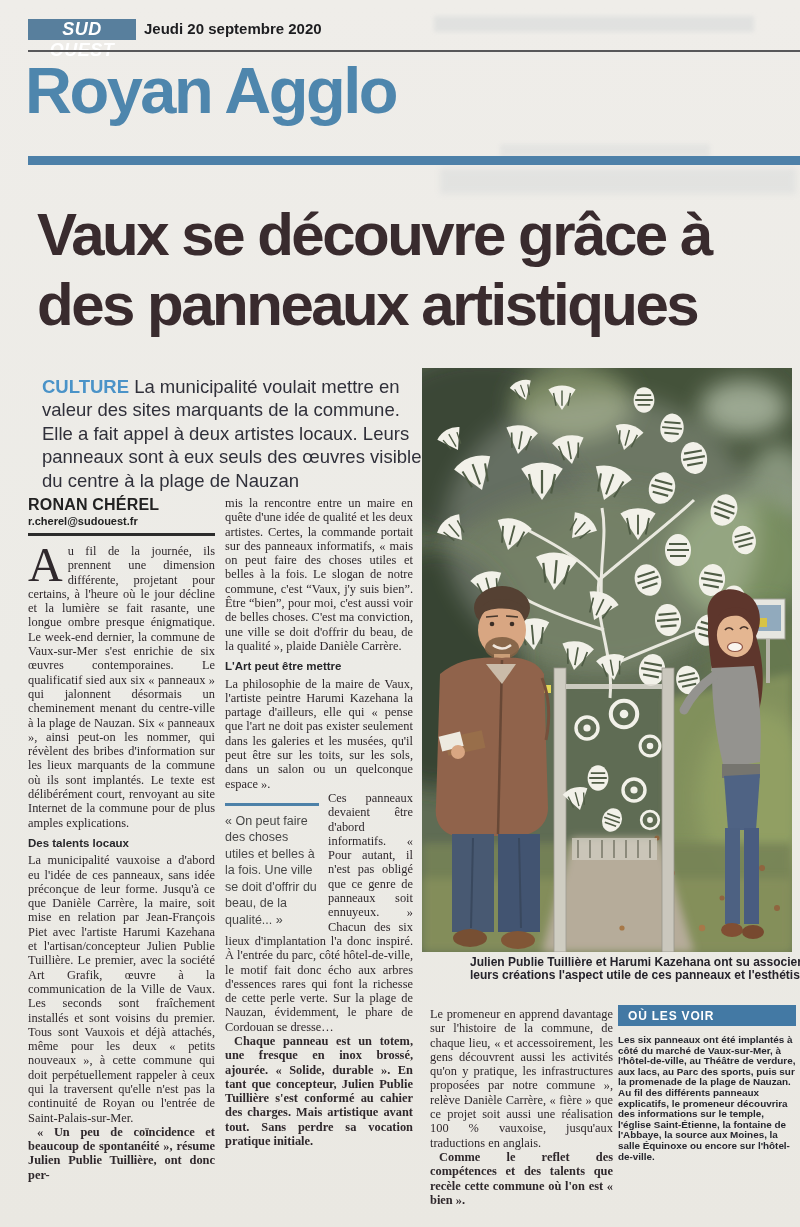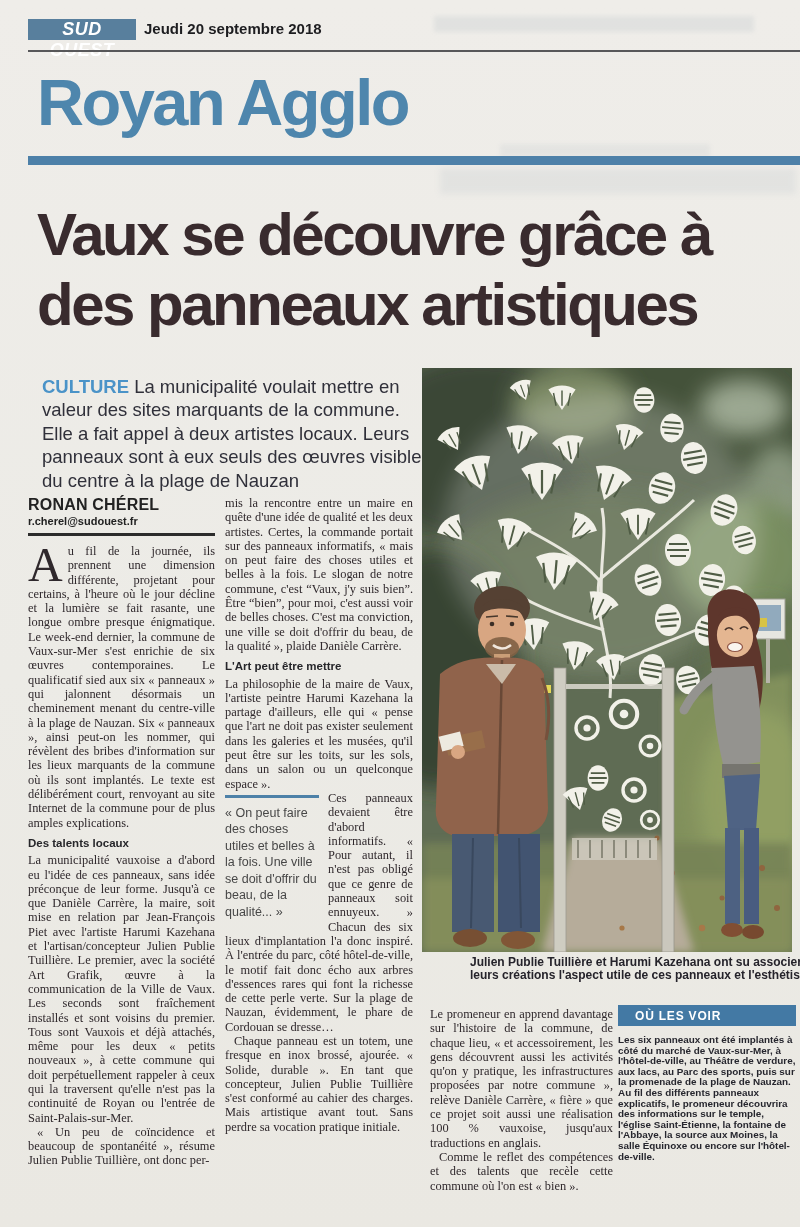--- a/index.html
+++ b/index.html
@@ -11,71 +11,71 @@
             color:#fff;font-weight:bold;font-style:italic;font-size:18px;line-height:21px;
             text-align:center;letter-spacing:.5px;}
   .issue-date{position:absolute;left:144px;top:20px;font-size:15px;font-weight:bold;color:#1d1d20;}
   .top-rule{position:absolute;left:28px;right:0;top:50px;height:2px;background:#58585a;}
   
   .ghost{position:absolute;background:#8fa0ad;pointer-events:none;}
   .g1{left:434px;top:16px;width:320px;height:16px;opacity:.14;filter:blur(2px);}
   .g2{left:440px;top:168px;width:356px;height:26px;opacity:.12;filter:blur(3px);}
   .g3{left:500px;top:144px;width:210px;height:14px;opacity:.10;filter:blur(2px);}
   
-  .section-title{position:absolute;left:25px;top:58px;margin:12px;font-size:65px;font-weight:bold;
+  .section-title{position:absolute;left:25px;top:58px;margin:0;font-size:65px;font-weight:bold;
                  color:#4e86ad;letter-spacing:-2.5px;line-height:1;}
   .section-rule{position:absolute;left:28px;right:0;top:156px;height:9px;background:#4d80a8;}
   
   .headline{position:absolute;left:25px;top:188px;margin:12px;width:770px;font-size:60px;
             line-height:70px;font-weight:bold;color:#392b2e;letter-spacing:-2.5px;}
   .standfirst{position:absolute;left:28px;top:361px;width:392px;margin:14px;font-size:18.5px;
               line-height:23.4px;color:#30303a;}
   .kicker{color:#4a93c8;font-weight:bold;}
   
   .byline{position:absolute;left:28px;top:496px;width:187px;}
   .byline-author{font-size:16px;font-weight:bold;color:#222;letter-spacing:.2px;}
   .byline-email{font-size:11px;font-weight:bold;color:#222;margin-top:1px;}
   .byline-rule{height:3px;background:#2c2c2c;margin-top:6px;}
   
   .col{position:absolute;font-family:"Liberation Serif",serif;font-size:12.4px;
        line-height:14.3px;color:#2f282c;text-align:justify;}
   .col1{left:28px;top:544px;width:187px;}
   .col2{left:225px;top:496px;width:188px;}
   .col3{left:430px;top:1007px;width:183px;}
   .col p{margin:0;}
-  .col p.ind{text-indent:9px;}
+  .col p.ind{text-indent:9px;font-weight:bold;}
   .subhead{font-family:"Liberation Sans",sans-serif;font-size:11.5px;font-weight:bold;
            color:#26262a;margin:6px 0 3px;text-align:left;}
   .dropcap{float:left;font-family:"Liberation Serif",serif;font-size:48px;line-height:36px;
            padding:3px 5px 0 0;color:#2f282c;}
-  .pullquote{float:left;display:block;width:94px;margin:4px 9px 2px 0;padding-top:7px;
+  .pullquote{float:left;display:block;width:94px;margin:12px 9px 2px 0;padding-top:7px;
              border-top:3px solid #4d81a8;font-family:"Liberation Sans",sans-serif;
              font-size:12.5px;line-height:16.5px;color:#474747;text-align:left;}
   
   .photo{position:absolute;left:422px;top:368px;width:370px;height:584px;margin:0;
          overflow:hidden;background:#55634a;}
   .caption{position:absolute;left:422px;top:956px;width:372px;font-size:12px;font-weight:bold;
            line-height:13px;color:#25232b;margin-left:48px;}
   .credit{font-size:8px;color:#8f8d89;letter-spacing:.5px;}
   
   .where-box{position:absolute;left:618px;top:1005px;width:178px;}
   .where-title{background:#4379a4;color:#fff;font-weight:bold;font-size:12px;
-               letter-spacing:.8px;padding:4px 17px 3px;}
+               letter-spacing:.8px;padding:4px 10px 3px;}
   .where-text{margin:9px 0 0;font-size:9.9px;line-height:10.6px;font-weight:bold;
               color:#26262e;text-align:left;}
 </style>
 </head>
 <body>
 
 <div class="page">
 
   <div class="logo-box">
     <span>SUD OUEST</span>
   </div>
-  <div class="issue-date">Jeudi 20 septembre 2018</div>
+  <div class="issue-date">Jeudi 20 septembre 2020</div>
   <div class="top-rule"></div>
 
   <div class="ghost g1"></div>
   <div class="ghost g2"></div>
   <div class="ghost g3"></div>
 
   <h1 class="section-title">Royan Agglo</h1>
   <div class="section-rule"></div>
 
   <h2 class="headline"><span>Vaux se découvre grâce à</span><br><span>des panneaux artistiques</span></h2>

